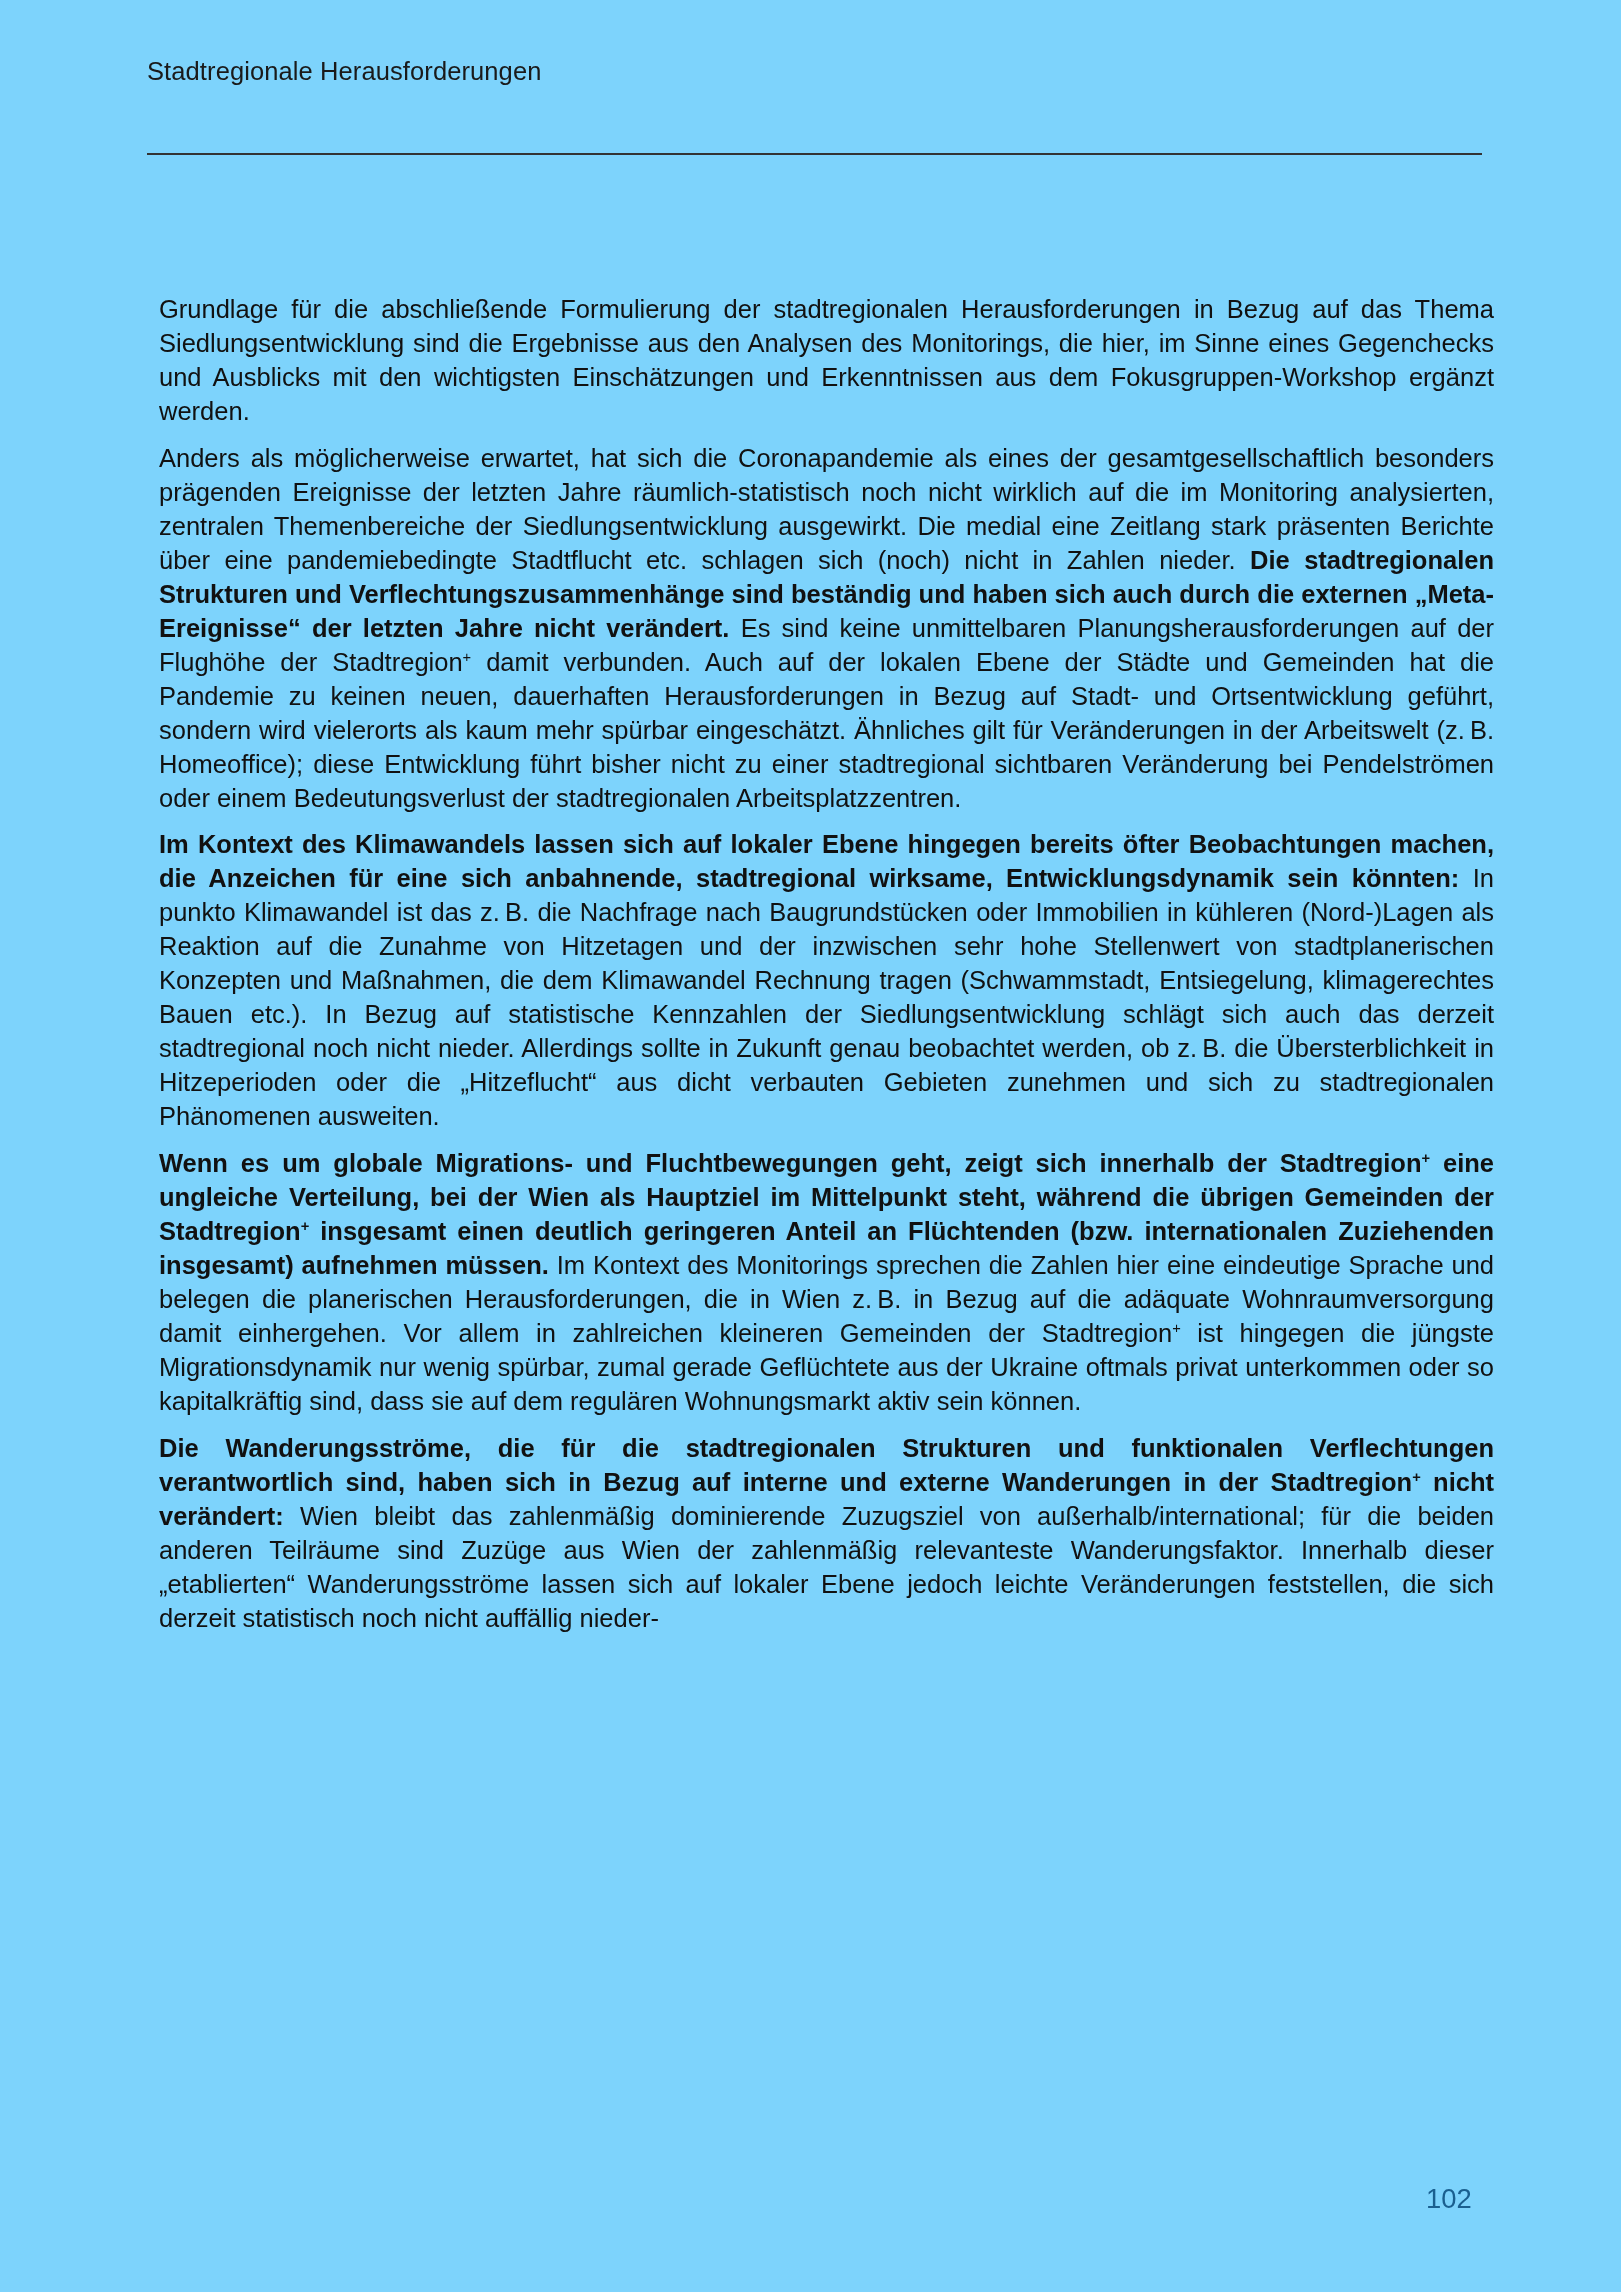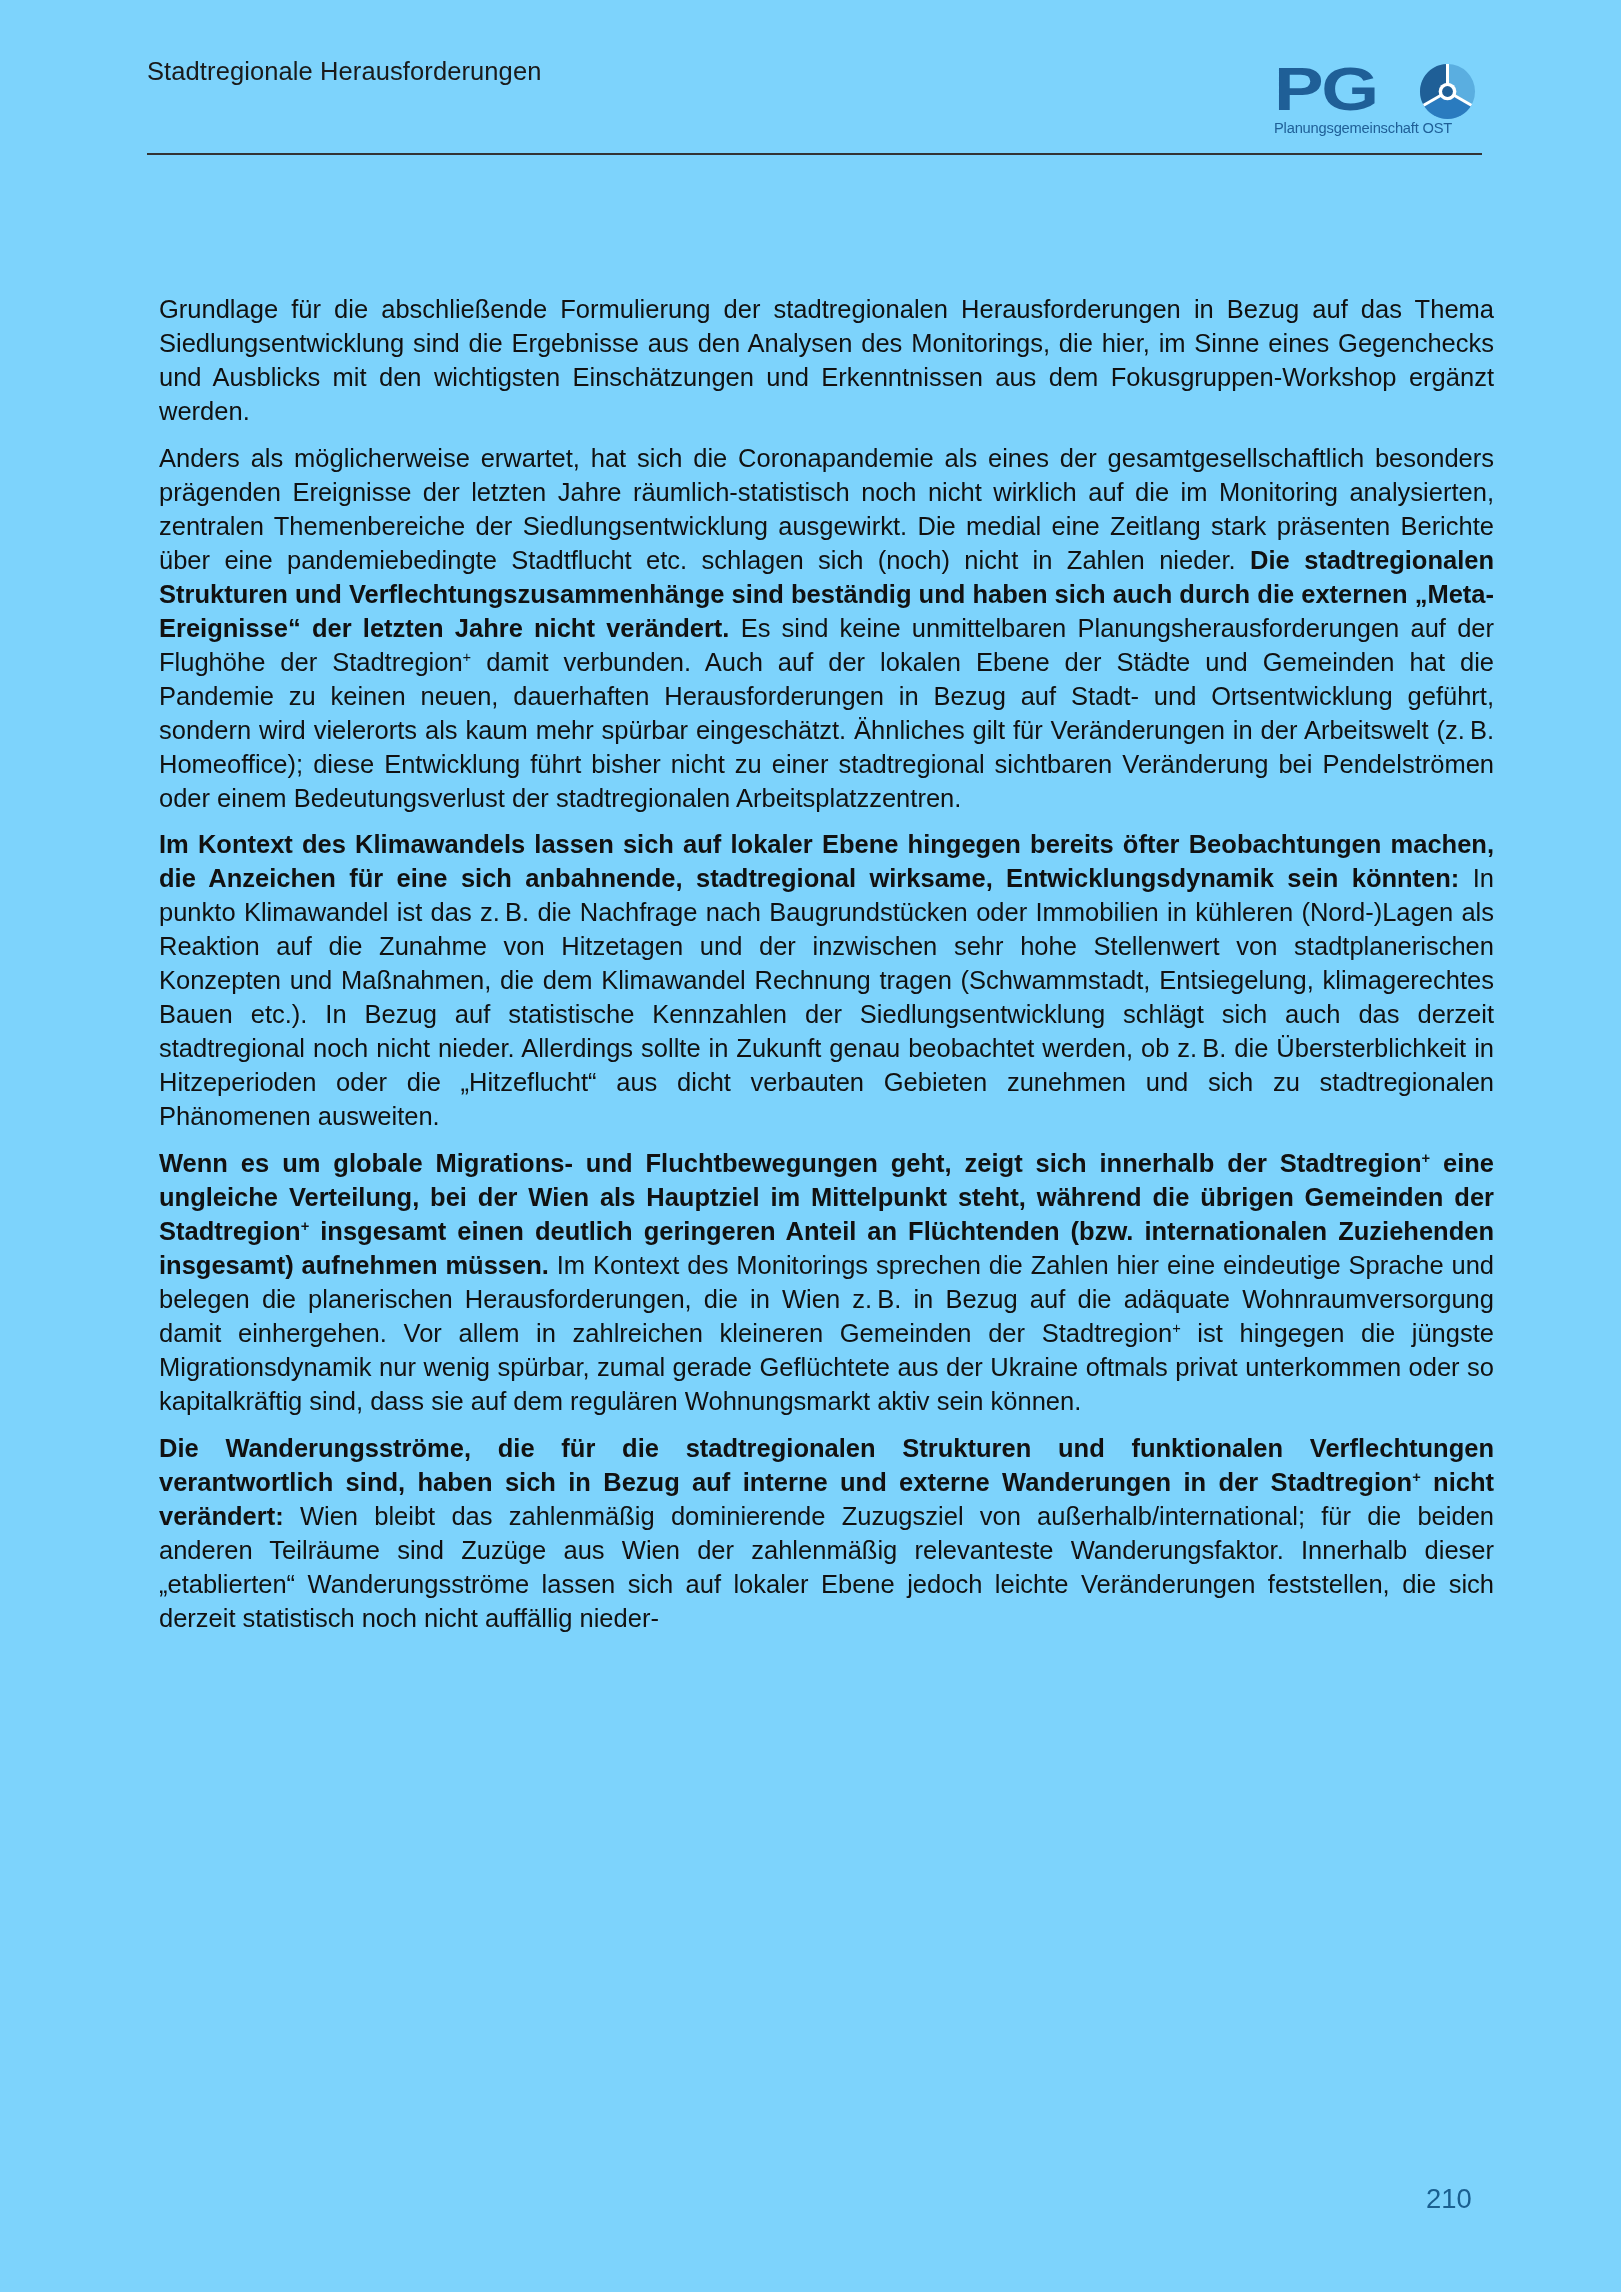--- a/index.html
+++ b/index.html
@@ -48,41 +48,27 @@
     font-family: "Liberation Sans", sans-serif; font-size: 27.4px; color: #1a5f8f;
   }
 </style>
 </head>
 <body>
 
 <div class="page">
 
   <div class="running-head">Stadtregionale Herausforderungen</div>
 
-  <div class="logo">
-    <div class="logo-letters">PG</div>
-    <svg class="logo-mark" viewBox="0 0 58 58">
-      <circle cx="29" cy="29" r="28" fill="#5aaee0"></circle>
-      <path d="M29 29 L29 1 A28 28 0 0 0 4.75 43 Z" fill="#1f5f97"></path>
-      <path d="M29 29 L4.75 43 A28 28 0 0 0 53.25 43 Z" fill="#2a7bbf"></path>
-      <line x1="29" y1="29" x2="29" y2="1" stroke="#fff" stroke-width="3"></line>
-      <line x1="29" y1="29" x2="4.75" y2="43" stroke="#fff" stroke-width="3"></line>
-      <line x1="29" y1="29" x2="53.25" y2="43" stroke="#fff" stroke-width="3"></line>
-      <circle cx="29" cy="29" r="9" fill="#fff"></circle>
-      <circle cx="29" cy="29" r="5.5" fill="#1f5f97"></circle>
-    </svg>
-    <div class="logo-sub">Planungsgemeinschaft OST</div>
-  </div>
 
   <div class="header-rule"></div>
 
 
   <div class="body-text" id="body-text">
       <p><span>Grundlage für die abschließende Formulierung der stadtregionalen Herausforderungen in Bezug auf das Thema Siedlungsentwicklung sind die Ergebnisse aus den Analysen des Monitorings, die hier, im Sinne eines Gegenchecks und Ausblicks mit den wichtigsten Einschätzungen und Erkenntnissen aus dem Fokusgruppen-Workshop ergänzt werden.</span></p>
       <p><span>Anders als möglicherweise erwartet, hat sich die Coronapandemie als eines der gesamtgesellschaft­lich besonders prägenden Ereignisse der letzten Jahre räumlich-statistisch noch nicht wirklich auf die im Monitoring analysierten, zentralen Themenbereiche der Siedlungsentwicklung ausgewirkt. Die medial eine Zeitlang stark präsenten Berichte über eine pandemiebedingte Stadtflucht etc. schlagen sich (noch) nicht in Zahlen nieder. </span><b>Die stadtregionalen Strukturen und Verflechtungszusammen­hänge sind beständig und haben sich auch durch die externen „Meta-Ereignisse“ der letzten Jahre nicht verändert.</b><span> Es sind keine unmittelbaren Planungsherausforderungen auf der Flughöhe der Stadtregion</span><sup class="plus">+</sup><span> damit verbunden. Auch auf der lokalen Ebene der Städte und Gemeinden hat die Pandemie zu keinen neuen, dauerhaften Herausforderungen in Bezug auf Stadt- und Ortsentwick­lung geführt, sondern wird vielerorts als kaum mehr spürbar eingeschätzt. Ähnliches gilt für Verände­rungen in der Arbeitswelt (z. B. Homeoffice); diese Entwicklung führt bisher nicht zu einer stadtregio­nal sichtbaren Veränderung bei Pendelströmen oder einem Bedeutungsverlust der stadtregionalen Arbeitsplatzzentren.</span></p>
       <p><b>Im Kontext des Klimawandels lassen sich auf lokaler Ebene hingegen bereits öfter Beobach­tungen machen, die Anzeichen für eine sich anbahnende, stadtregional wirksame, Entwick­lungsdynamik sein könnten:</b><span> In punkto Klimawandel ist das z. B. die Nachfrage nach Baugrund­stücken oder Immobilien in kühleren (Nord-)Lagen als Reaktion auf die Zunahme von Hitzetagen und der inzwischen sehr hohe Stellenwert von stadtplanerischen Konzepten und Maßnahmen, die dem Klimawandel Rechnung tragen (Schwammstadt, Entsiegelung, klimagerechtes Bauen etc.). In Bezug auf statistische Kennzahlen der Siedlungsentwicklung schlägt sich auch das derzeit stadtregional noch nicht nieder. Allerdings sollte in Zukunft genau beobachtet werden, ob z. B. die Übersterblichkeit in Hitzeperioden oder die „Hitzeflucht“ aus dicht verbauten Gebieten zunehmen und sich zu stadtre­gionalen Phänomenen ausweiten.</span></p>
       <p><b>Wenn es um globale Migrations- und Fluchtbewegungen geht, zeigt sich innerhalb der Stadt­region</b><sup class="plus" style="font-weight: 700;">+</sup><b> eine ungleiche Verteilung, bei der Wien als Hauptziel im Mittelpunkt steht, während die übrigen Gemeinden der Stadtregion</b><sup class="plus" style="font-weight: 700;">+</sup><b> insgesamt einen deutlich geringeren Anteil an Flüchten­den (bzw. internationalen Zuziehenden insgesamt) aufnehmen müssen.</b><span> Im Kontext des Monito­rings sprechen die Zahlen hier eine eindeutige Sprache und belegen die planerischen Herausforde­rungen, die in Wien z. B. in Bezug auf die adäquate Wohnraumversorgung damit einhergehen. Vor allem in zahlreichen kleineren Gemeinden der Stadtregion</span><sup class="plus">+</sup><span> ist hingegen die jüngste Migrationsdyna­mik nur wenig spürbar, zumal gerade Geflüchtete aus der Ukraine oftmals privat unterkommen oder so kapitalkräftig sind, dass sie auf dem regulären Wohnungsmarkt aktiv sein können.</span></p>
       <p><b>Die Wanderungsströme, die für die stadtregionalen Strukturen und funktionalen Verflechtun­gen verantwortlich sind, haben sich in Bezug auf interne und externe Wanderungen in der Stadtregion</b><sup class="plus" style="font-weight: 700;">+</sup><b> nicht verändert:</b><span> Wien bleibt das zahlenmäßig dominierende Zuzugsziel von außer­halb/international; für die beiden anderen Teilräume sind Zuzüge aus Wien der zahlenmäßig rele­vanteste Wanderungsfaktor. Innerhalb dieser „etablierten“ Wanderungsströme lassen sich auf lokaler Ebene jedoch leichte Veränderungen feststellen, die sich derzeit statistisch noch nicht auffällig nieder-</span></p>
     </div>
 
-  <div class="page-number">210</div>
+  <div class="page-number">102</div>
 </div>
 
 
 </body></html>

